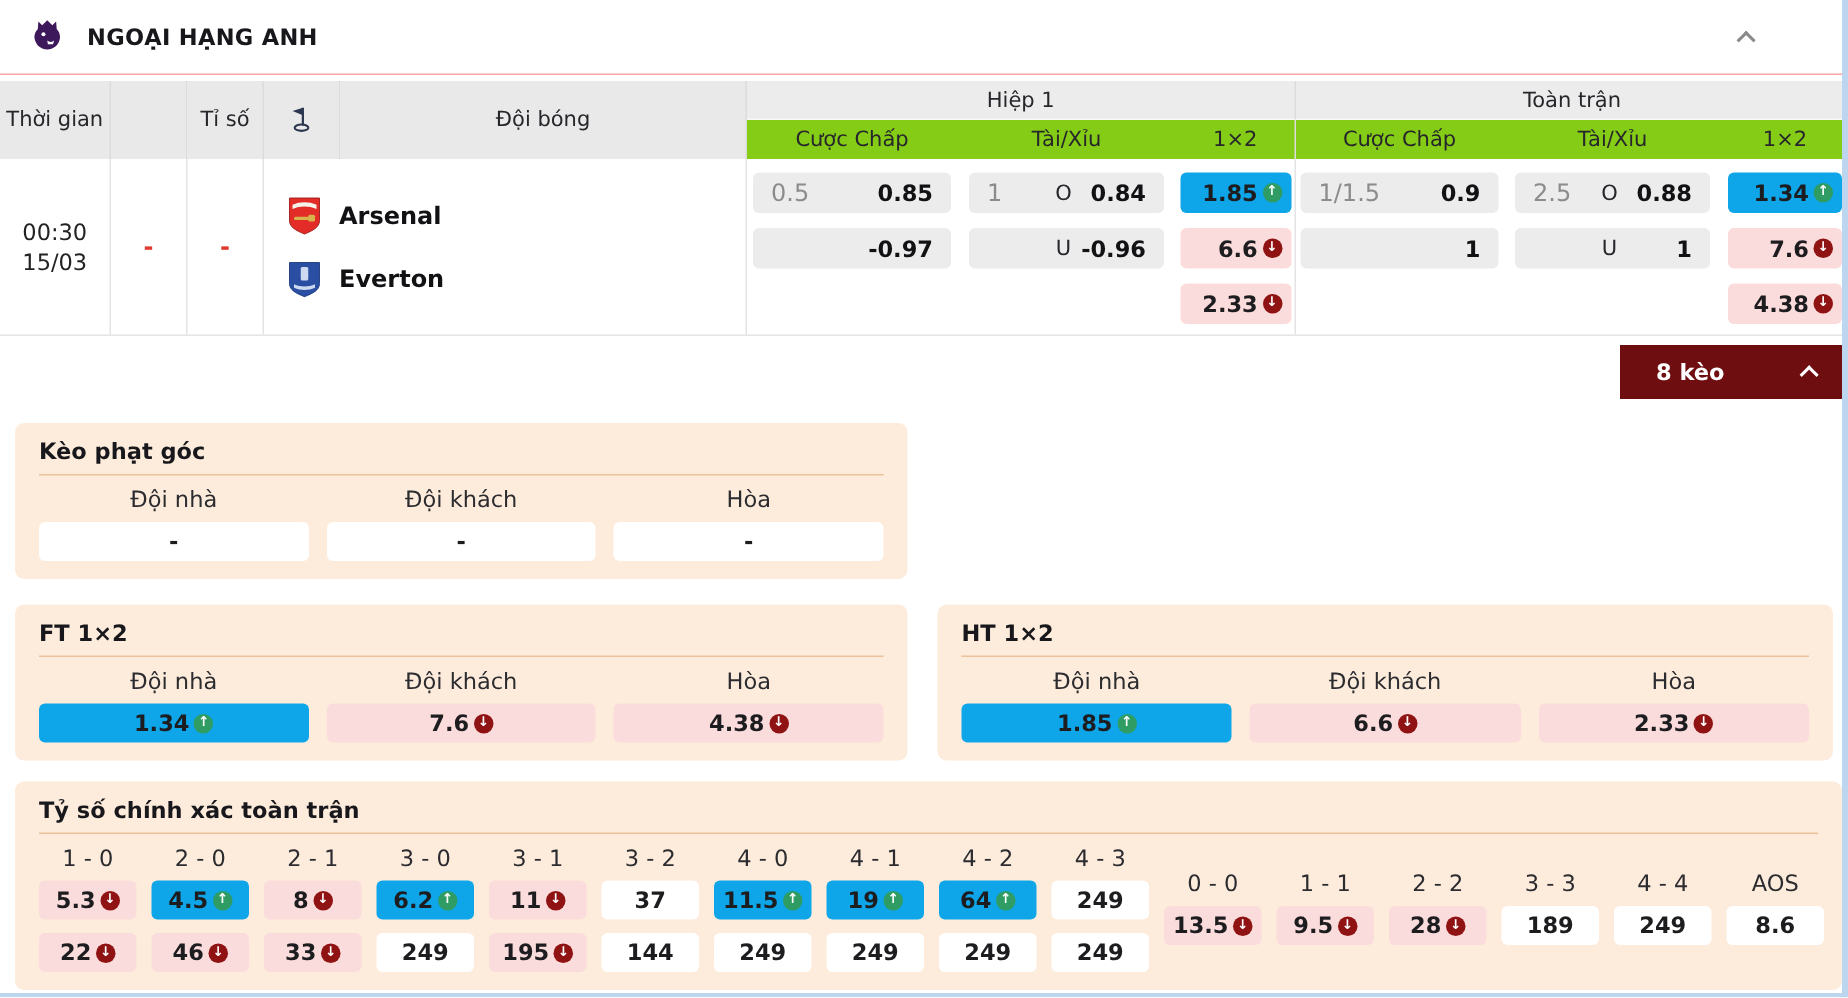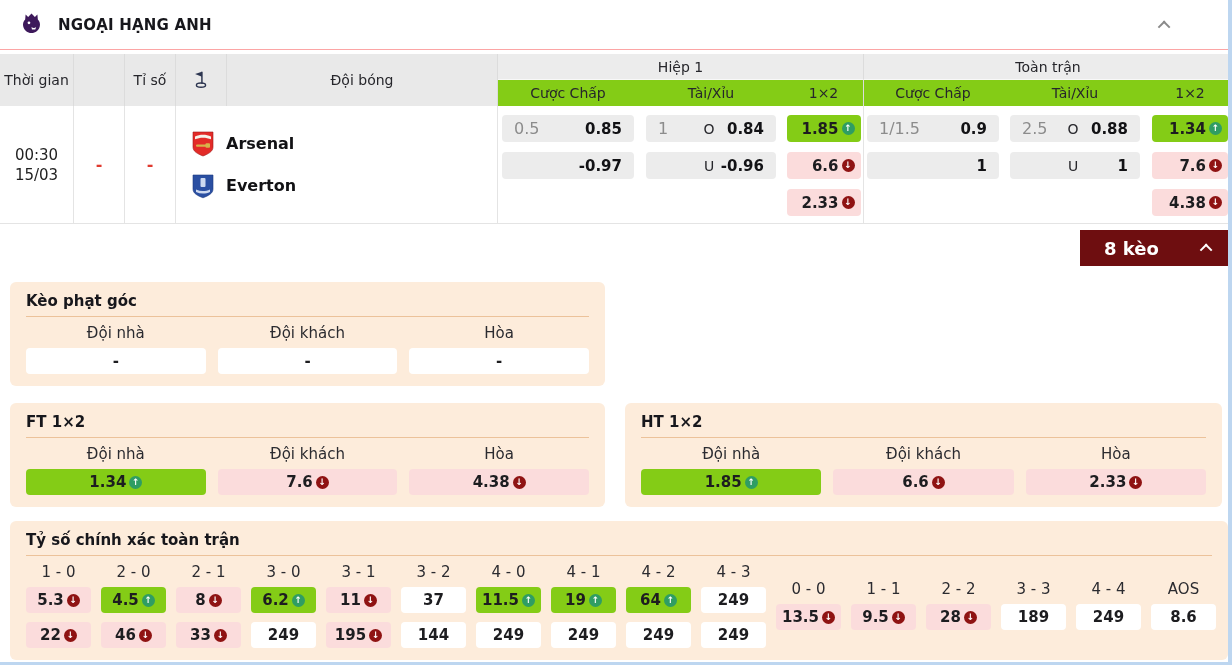--- a/index.html
+++ b/index.html
@@ -36,32 +36,32 @@
   .td-odds.bR { border-right:1px solid #e4e4e4; }
   .gbox { background:#ececec; border-radius:4px; height:27px; display:flex; align-items:center; padding:0 12px; font-size:15px; cursor:pointer; }
   .gbox .line { flex:1; text-align:left; font-size:16px; color:#8c8c8c; }
   .gbox .oulab { width:22px; text-align:center; font-size:14px; color:#26262b; }
   .gbox .val { font-weight:700; color:#121215; min-width:44px; text-align:right; }
   .box-hcap { width:132px; }
   .box-ou { width:130px; }
   .odd { height:27px; border-radius:4px; display:flex; align-items:center; justify-content:center; font-size:15px; font-weight:700; color:#1d1d20; cursor:pointer; }
   .box-1x2 { width:74px; justify-content:flex-end; padding-right:6px; }
   .box-1x2-ft { width:76px; justify-content:flex-end; padding-right:6px; }
-  .trend-up { background:#84cc16; }
+  .trend-up { background:#0ea5e9; }
   .trend-down { background:#fbdcdc; }
   .trend-none { background:#ffffff; }
   .arrow { display:none; width:13px; height:13px; border-radius:50%; margin-left:3px; color:#fff; font-size:9px; line-height:13px; text-align:center; font-weight:700; flex:0 0 auto; }
   .trend-up .arrow { display:inline-block; background:#2f9d63; }
   .trend-up .arrow::before { content:"↑"; }
   .trend-down .arrow { display:inline-block; background:#8f1313; }
   .trend-down .arrow::before { content:"↓"; }
 
   
   .keo-bar { width:152px; height:36px; margin:6px 0 0 auto; background:#6e0e10; color:#fff; display:flex; align-items:center; justify-content:space-between; padding:0 20px 0 24px; cursor:pointer; }
-  .keo-label { font-size:18px; font-weight:700; }
+  .keo-label { font-size:15px; font-weight:700; }
   .chev-white { border-color:#fff; }
 
   
   .panel { background:#fdecdb; border-radius:6px; padding:10px 16px 12px; }
   .panel-title { font-size:15px; font-weight:700; color:#17171c; }
   .panel-hr { height:1px; background:#ecc29a; border:none; margin:6px 0 8px; }
   .grid3 { display:grid; grid-template-columns:repeat(3,1fr); gap:12px; }
   .colhead { text-align:center; font-size:15px; color:#2b2b30; height:16px; line-height:16px; margin-bottom:7px; }
   .panel .odd { height:26px; }
   .corner-panel { margin:16px 0 0 10px; width:595px; }

